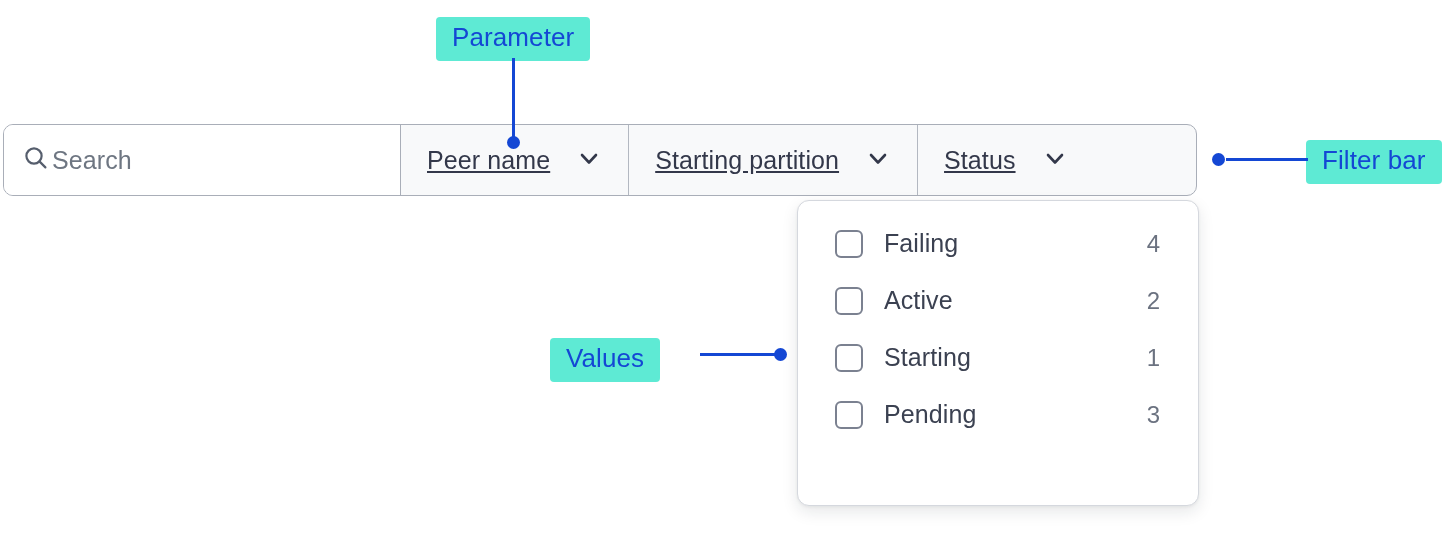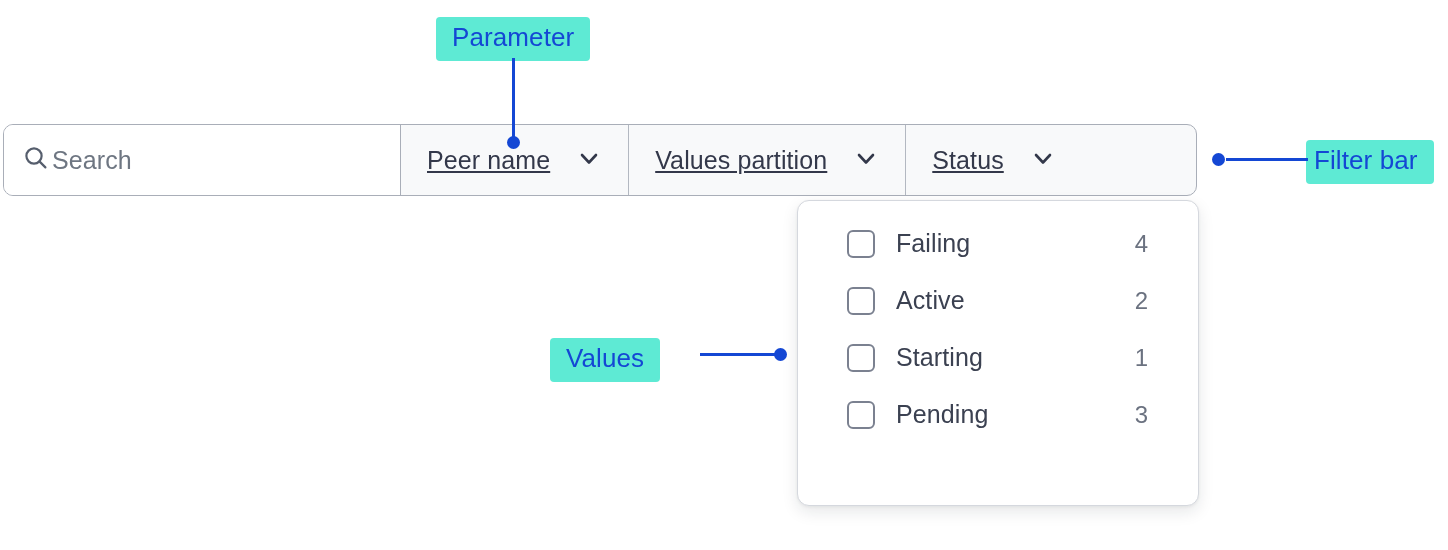--- a/index.html
+++ b/index.html
@@ -76,21 +76,21 @@
     position: absolute;
     left: 797px;
     top: 200px;
     width: 402px;
     height: 306px;
     box-sizing: border-box;
     background: #ffffff;
     border: 1px solid #d5d8de;
     border-radius: 12px;
     box-shadow: 0 6px 16px rgba(24,28,40,0.10), 0 1px 3px rgba(24,28,40,0.06);
-    padding: 14px 16px;
+    padding: 14px 4px;
   }
   .option-row {
     display: flex;
     align-items: center;
     height: 57px;
     padding: 0 34px 0 33px;
     box-sizing: border-box;
     cursor: pointer;
   }
   .checkbox {
@@ -136,21 +136,21 @@
     width: 13px;
     height: 13px;
     border-radius: 50%;
     background: #1447d4;
   }
 
   #anno-parameter { left: 436px; top: 17px; }
   #anno-parameter-line { left: 512px; top: 58px; width: 3px; height: 88px; }
   #anno-parameter-dot { left: 507px; top: 136px; }
 
-  #anno-filterbar { left: 1306px; top: 140px; padding-left: 8px; }
+  #anno-filterbar { left: 1306px; top: 140px; }
   #anno-filterbar-line { left: 1226px; top: 158px; width: 82px; height: 3px; }
   #anno-filterbar-dot { left: 1212px; top: 153px; }
 
   #anno-values { left: 550px; top: 338px; }
   #anno-values-line { left: 700px; top: 353px; width: 80px; height: 3px; }
   #anno-values-dot { left: 774px; top: 348px; }
 </style>
 </head>
 <body>
 
@@ -169,21 +169,21 @@
   <div class="filter-seg">
     <span class="filter-seg-label">Peer name</span>
     <span class="chev">
       <svg width="26" height="26" viewBox="0 0 26 26" aria-hidden="true">
         <polyline points="6,10 13,17.5 20,10" fill="none" stroke="#33384a" stroke-width="2.6" stroke-linecap="round" stroke-linejoin="round"></polyline>
       </svg>
     </span>
   </div>
 
   <div class="filter-seg">
-    <span class="filter-seg-label">Values partition</span>
+    <span class="filter-seg-label">Starting partition</span>
     <span class="chev">
       <svg width="26" height="26" viewBox="0 0 26 26" aria-hidden="true">
         <polyline points="6,10 13,17.5 20,10" fill="none" stroke="#33384a" stroke-width="2.6" stroke-linecap="round" stroke-linejoin="round"></polyline>
       </svg>
     </span>
   </div>
 
   <div class="filter-seg">
     <span class="filter-seg-label">Status</span>
     <span class="chev">

